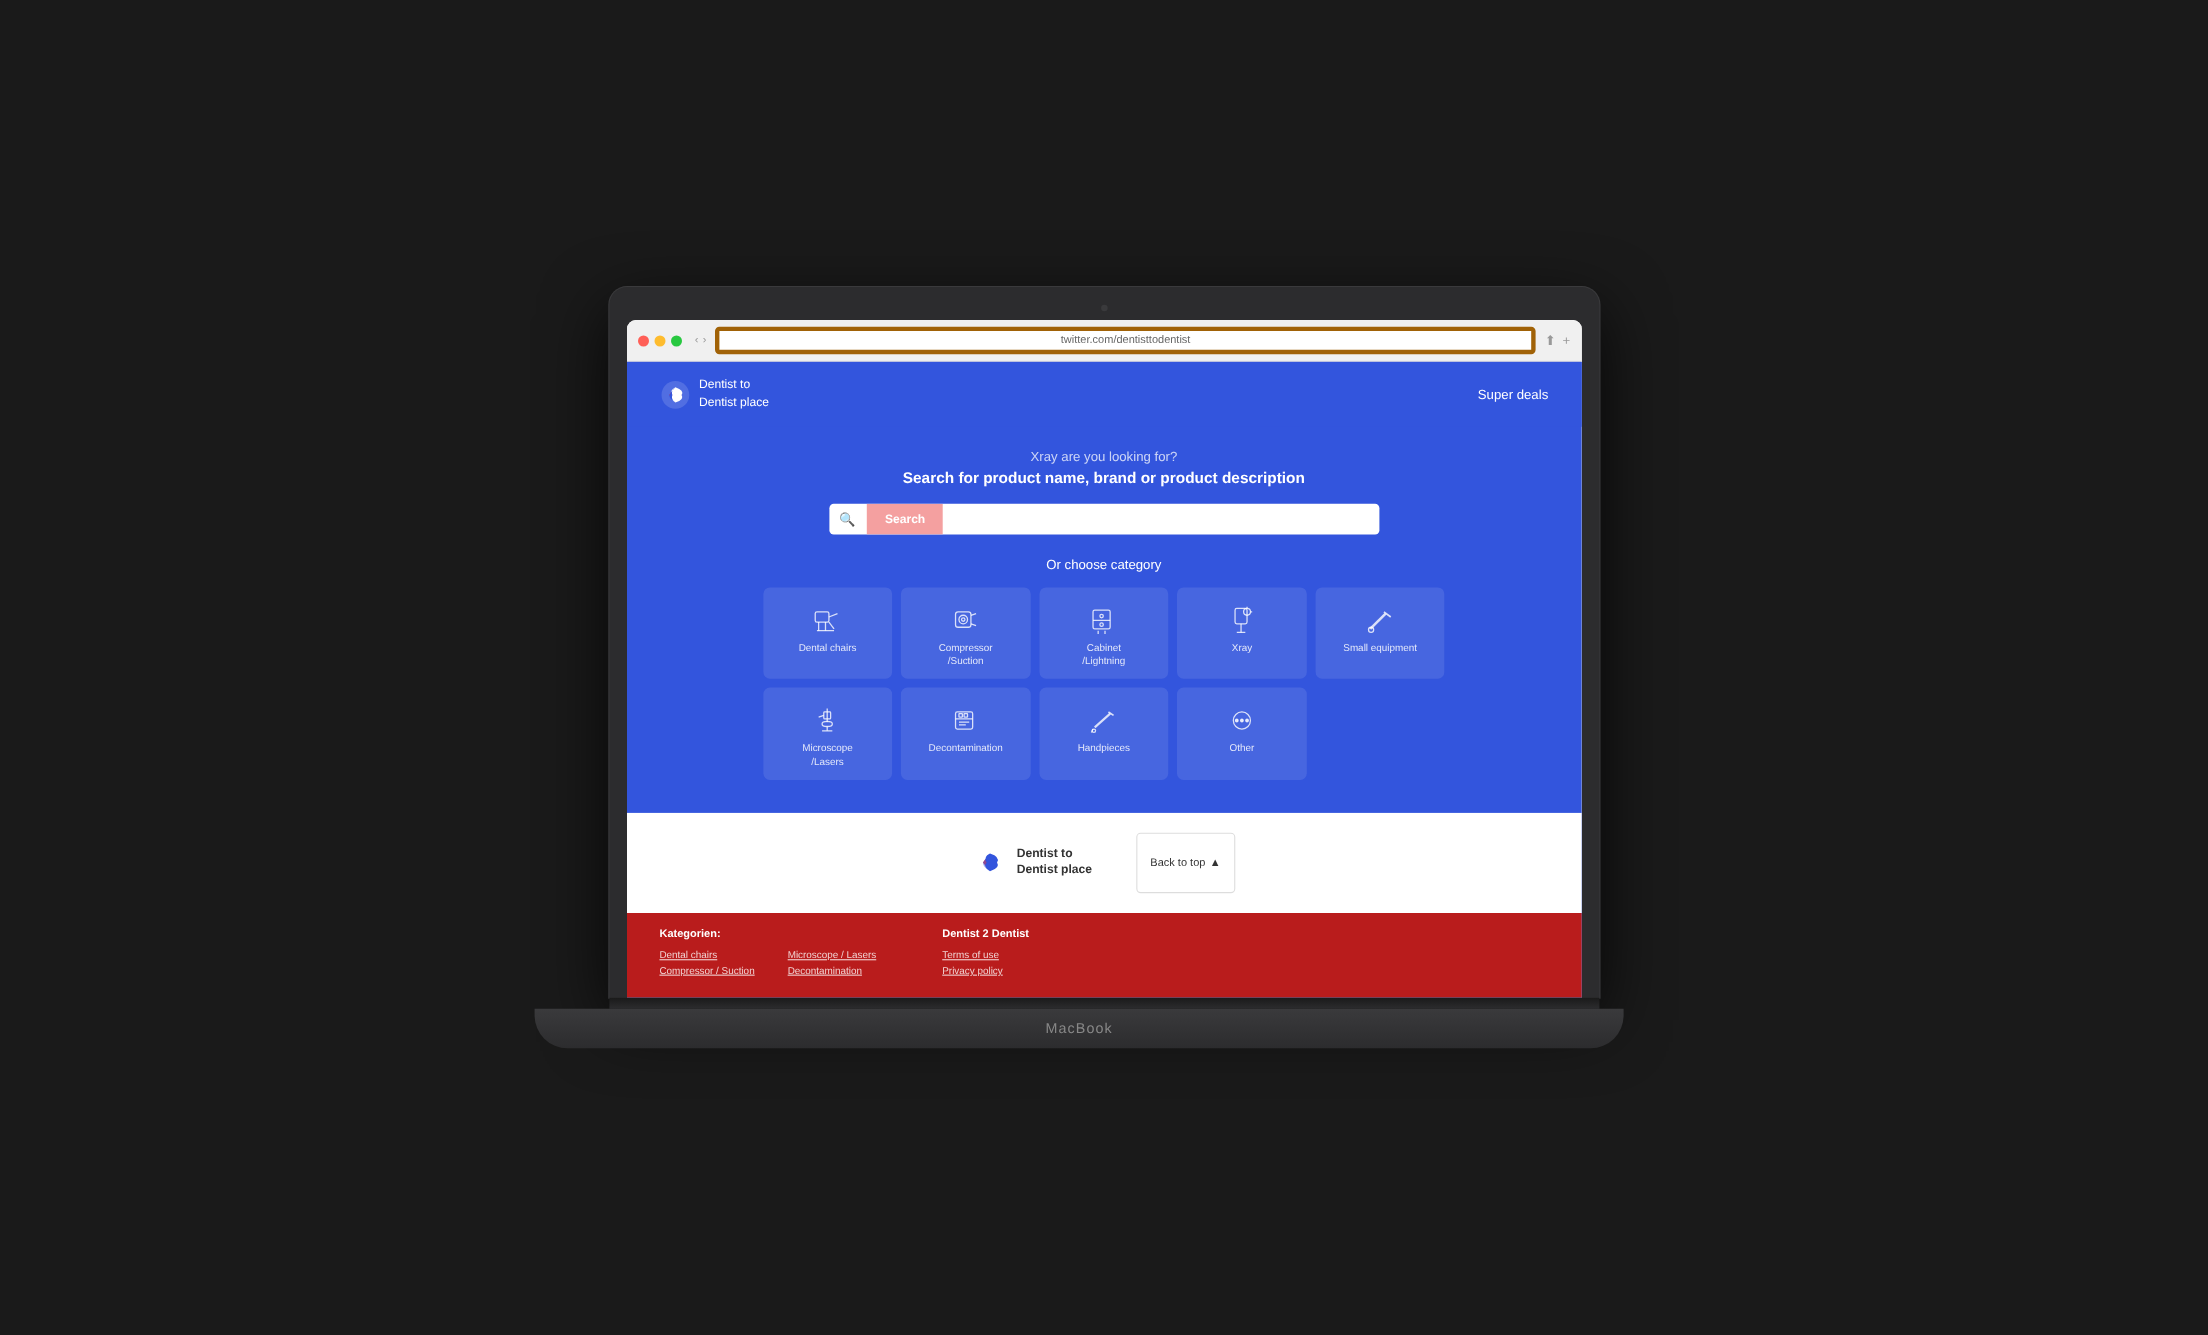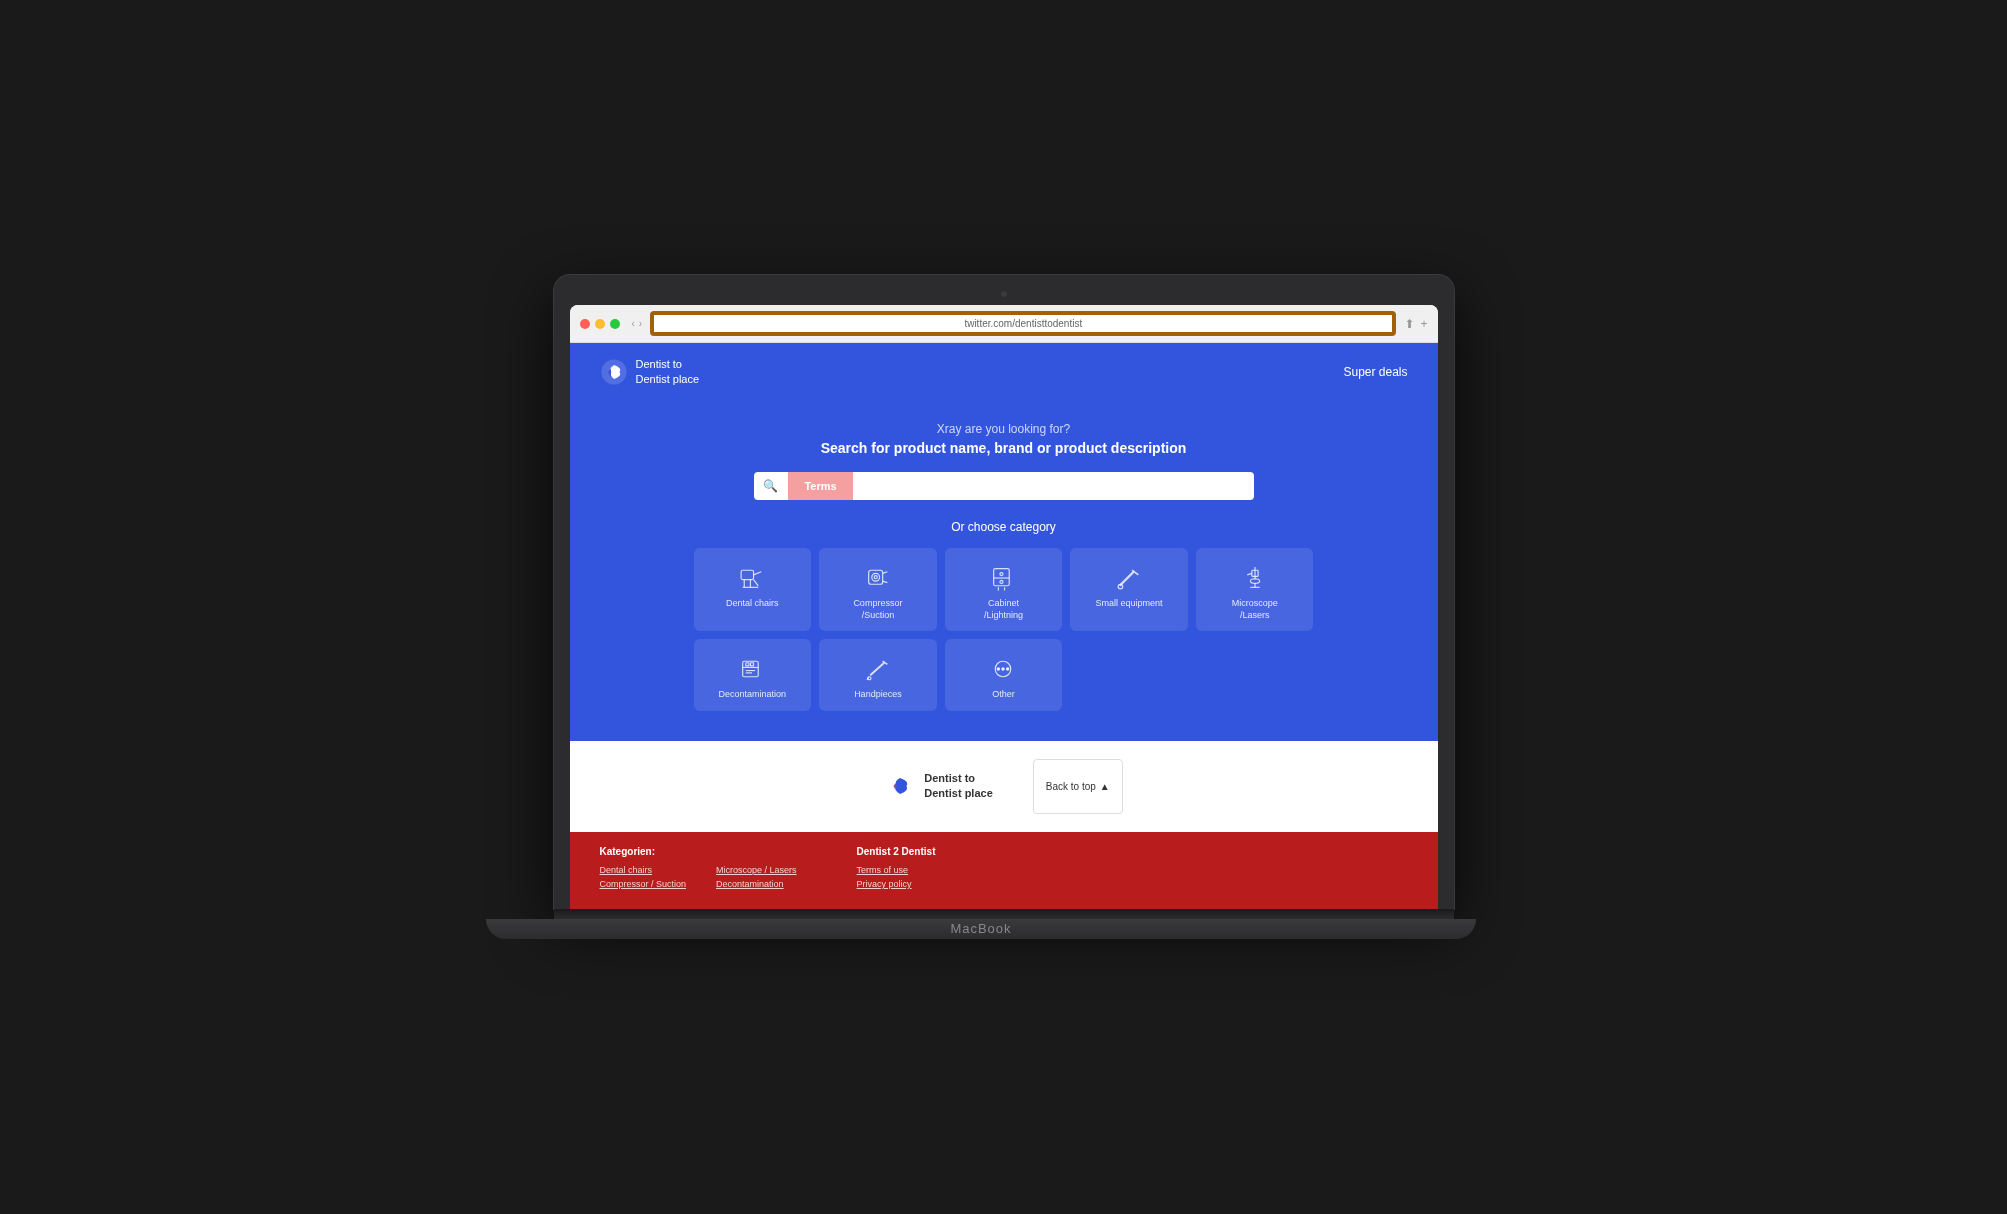--- a/index.html
+++ b/index.html
@@ -295,21 +295,21 @@
       width: 100%;
       height: 10px;
       background: linear-gradient(to bottom, #1a1a1a, #2c2c2e);
       display: flex;
       justify-content: center;
     }
 
     .laptop-base {
       background: linear-gradient(to bottom, #3a3a3c, #2c2c2e);
       width: 110%;
-      height: 20px;
+      height: 36px;
       border-radius: 0 0 30px 30px;
       display: flex;
       align-items: center;
       justify-content: center;
       margin-left: -5%;
     }
 
     .macbook-label {
       color: #888;
       font-size: 13px;
@@ -370,21 +370,21 @@
           </div>
           <a class="nav-link">Super deals</a>
         </nav>
 
         <div class="hero-section">
           <p class="hero-subtitle">Xray are you looking for?</p>
           <h1 class="hero-title">Search for product name, brand or product description</h1>
 
           <div class="search-bar">
             <div class="search-icon-wrap">🔍</div>
-            <button class="search-btn">Terms</button>
+            <button class="search-btn">Search</button>
           </div>
 
           <p class="category-label">Or choose category</p>
 
           <div class="category-grid">
 
             <div class="category-card">
               <svg class="cat-svg" viewBox="0 0 40 36" fill="none" stroke="rgba(255,255,255,0.8)" stroke-width="1.5">
                 <rect x="6" y="8" width="16" height="12" rx="2"></rect>
                 <line x1="22" y1="14" x2="32" y2="10"></line>
@@ -412,20 +412,31 @@
                 <rect x="8" y="6" width="20" height="22" rx="2"></rect>
                 <line x1="8" y1="18" x2="28" y2="18"></line>
                 <circle cx="18" cy="13" r="2"></circle>
                 <circle cx="18" cy="23" r="2"></circle>
                 <line x1="14" y1="30" x2="14" y2="34"></line>
                 <line x1="22" y1="30" x2="22" y2="34"></line>
               </svg>
               <div class="category-name">Cabinet<br>/Lightning</div>
             </div>
 
+            <div class="category-card">
+              <svg class="cat-svg" viewBox="0 0 40 36" fill="none" stroke="rgba(255,255,255,0.8)" stroke-width="1.5">
+                <rect x="12" y="4" width="14" height="18" rx="2"></rect>
+                <line x1="19" y1="22" x2="19" y2="32"></line>
+                <line x1="14" y1="32" x2="24" y2="32"></line>
+                <circle cx="26" cy="8" r="4"></circle>
+                <line x1="26" y1="4" x2="26" y2="2"></line>
+                <line x1="30" y1="8" x2="32" y2="8"></line>
+              </svg>
+              <div class="category-name">Xray</div>
+            </div>
 
             <div class="category-card">
               <svg class="cat-svg" viewBox="0 0 40 36" fill="none" stroke="rgba(255,255,255,0.8)" stroke-width="1.5">
                 <line x1="8" y1="28" x2="26" y2="10" stroke-width="3"></line>
                 <line x1="24" y1="8" x2="32" y2="14" stroke-width="2"></line>
                 <circle cx="9" cy="29" r="3"></circle>
               </svg>
               <div class="category-name">Small equipment</div>
             </div>
 

